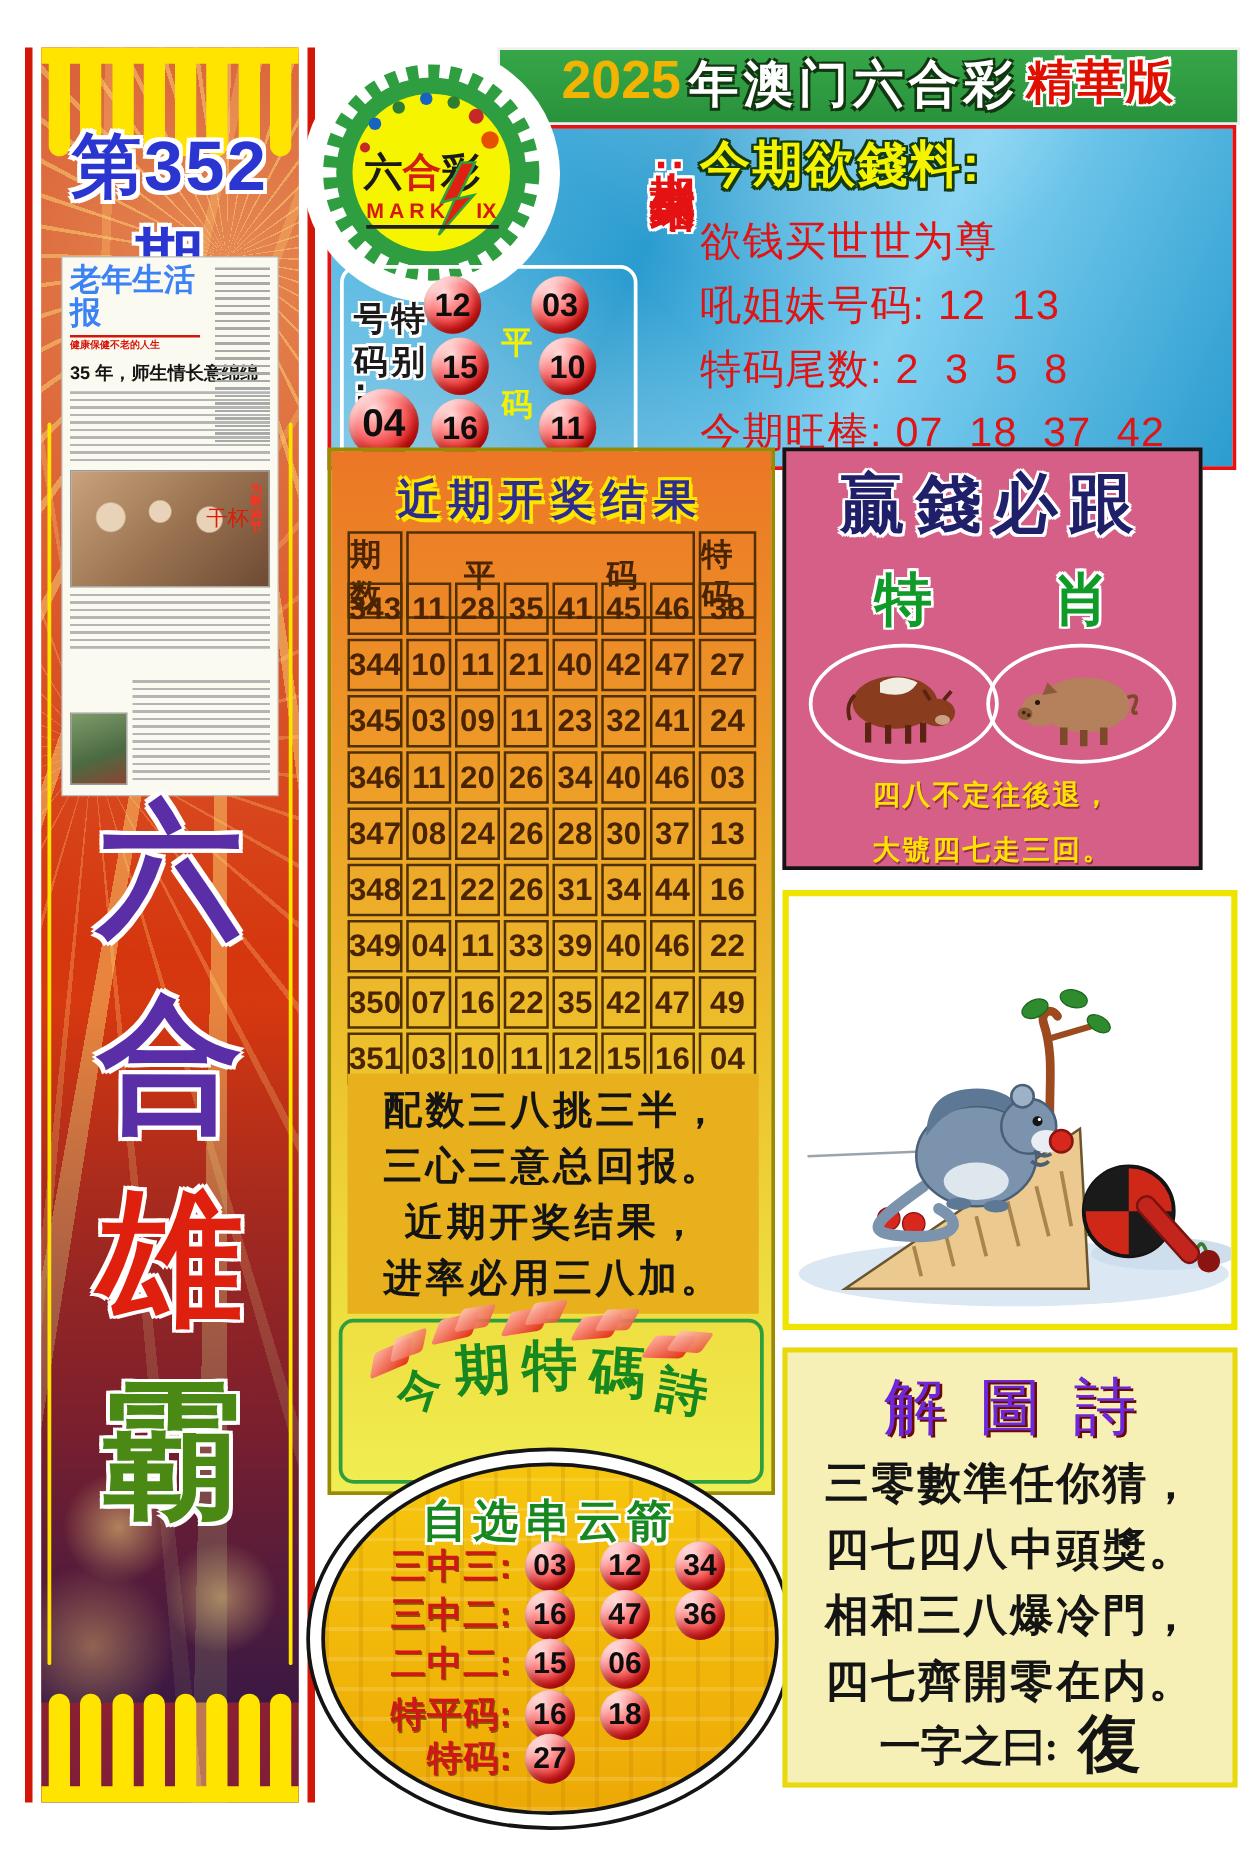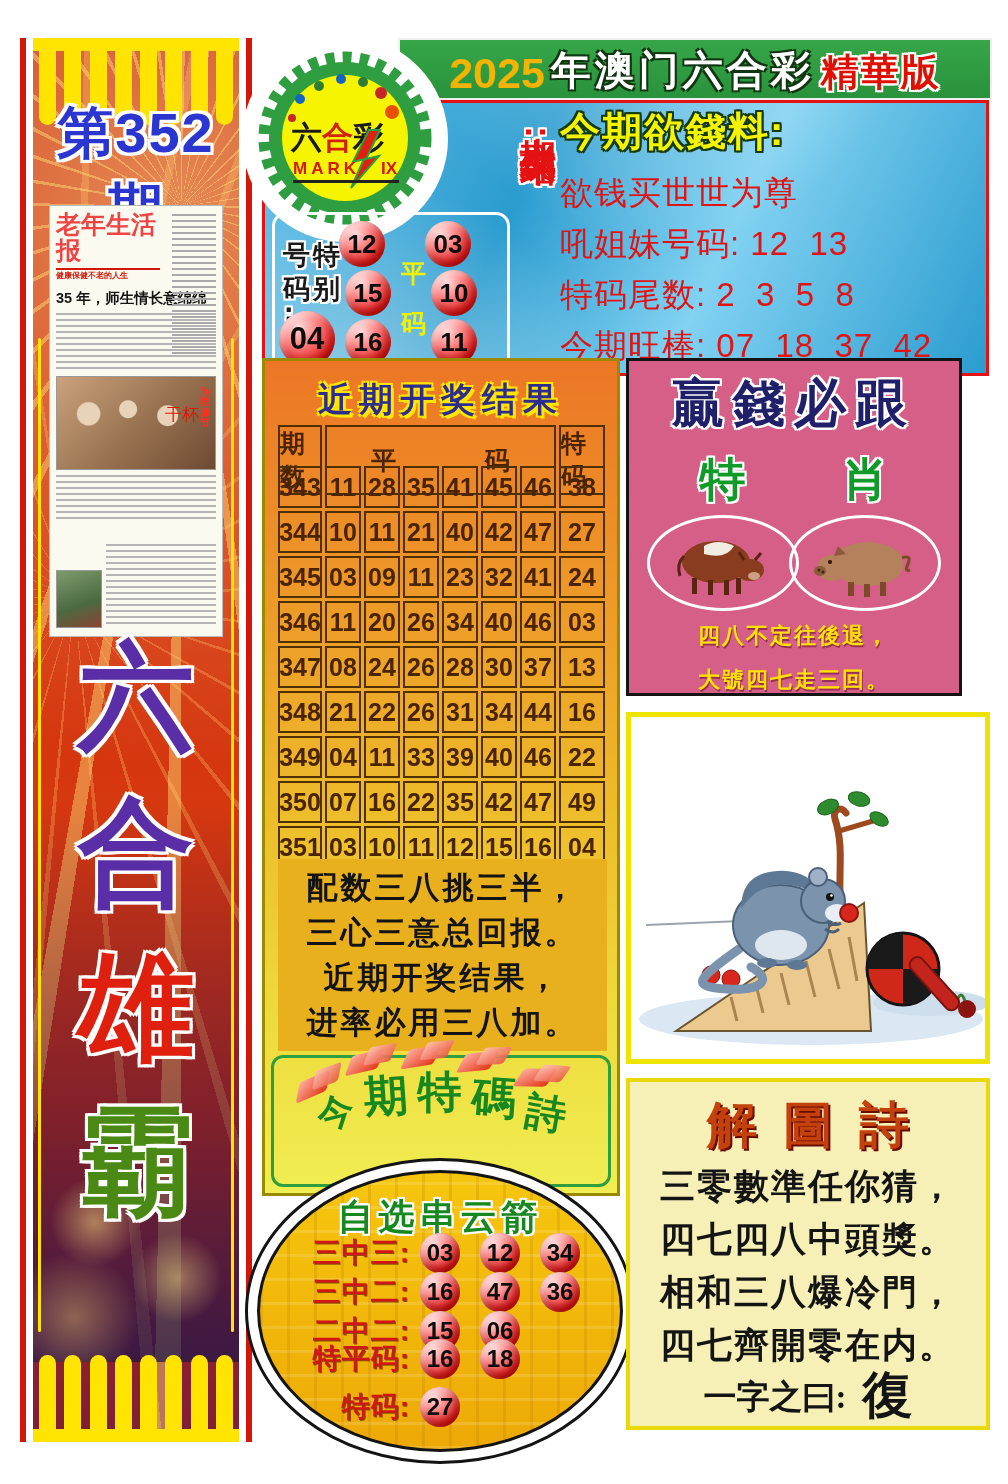--- a/index.html
+++ b/index.html
@@ -29,40 +29,40 @@
   .comb i{display:block;width:17px;background:#ffe400;}
   .comb-top{top:0;height:96px;}
   .comb-top::before{content:"";position:absolute;left:0;right:0;top:0;height:13px;background:#ffe400;}
   .comb-top i{height:78px;margin-top:9px;border-radius:0 0 9px 9px;}
   .comb-bottom{bottom:0;height:96px;}
   .comb-bottom::before{content:"";position:absolute;left:0;right:0;bottom:0;height:13px;background:#ffe400;}
   .comb-bottom i{height:78px;margin-top:9px;border-radius:9px 9px 0 0;}
   .issue-no{top:58px;font-size:56px;font-weight:900;color:#2b36d0;letter-spacing:2px;}
   
   .newspaper{left:17px;top:168px;width:172px;height:430px;background:#fbfaf0;box-shadow:0 0 0 1px #bbb;padding:6px 6px;box-sizing:border-box;overflow:hidden;}
-  .np-mast{color:#ef4444;font-size:25px;font-weight:900;font-family:"Liberation Serif","DejaVu Serif",serif;line-height:1.05;width:110px;}
+  .np-mast{color:#3b82f6;font-size:25px;font-weight:900;font-family:"Liberation Serif","DejaVu Serif",serif;line-height:1.05;width:110px;}
   .np-colr{position:absolute;right:6px;top:8px;width:44px;height:140px;background:repeating-linear-gradient(180deg,#a9a9a9 0 2px,transparent 2px 6px);}
   .np-slogan{color:#d41408;font-size:8px;font-weight:700;border-top:2px solid #d41408;width:104px;margin-top:3px;white-space:nowrap;overflow:hidden;}
   .np-headline{font-size:14.5px;font-weight:900;color:#151515;margin-top:8px;white-space:nowrap;}
   .np-txt{height:58px;margin-top:5px;background:repeating-linear-gradient(180deg,#b5b5b5 0 2px,transparent 2px 6px),repeating-linear-gradient(90deg,transparent 0 36px,#fbfaf0 36px 40px);}
   .np-photo1{position:relative;height:92px;margin-top:5px;border:1px solid #999;background:
      radial-gradient(circle at 20% 40%, #e8d3b8 0 8%, transparent 9%),
      radial-gradient(circle at 45% 35%, #e8d3b8 0 8%, transparent 9%),
      radial-gradient(circle at 70% 42%, #e8d3b8 0 8%, transparent 9%),
      linear-gradient(135deg,#caa27c,#96704e 55%,#6e4a34);}
   .np-cap1{position:absolute;right:3px;top:10px;color:#ff3020;font-size:10px;font-weight:800;width:12px;line-height:1.05;}
   .np-cap2{position:absolute;right:16px;top:26px;color:#e01808;font-size:17px;font-weight:400;}
   .np-photo2{position:absolute;left:6px;bottom:8px;width:44px;height:56px;border:1px solid #999;background:linear-gradient(160deg,#7d9b6a,#4c6a42 60%,#8a4432);}
   .np-txt3{position:absolute;left:56px;bottom:8px;right:6px;height:84px;background:repeating-linear-gradient(180deg,#b5b5b5 0 2px,transparent 2px 6px);}
   .vchar{left:0;right:0;text-align:center;font-size:116px;font-weight:900;line-height:1;font-family:"Liberation Serif","DejaVu Serif",serif;}
   .vc1,.vc2{color:#5a2ea6;} .vc3{color:#e0200e;} .vc4{color:#4a8a14;}
 
   
   .banner{left:398px;top:38px;width:594px;height:62px;background:linear-gradient(#36a648,#29923c);
-          border:2px solid #efefef;box-sizing:border-box;display:flex;align-items:flex-end;justify-content:center;gap:6px;}
+          border:2px solid #efefef;box-sizing:border-box;display:flex;align-items:flex-start;justify-content:center;gap:6px;}
   .b-year{color:#f2b400;font-size:43px;font-weight:900;}
   .b-title{color:#fff;font-size:40px;font-weight:900;letter-spacing:4px;text-shadow:-2px -2px 0 #123612,2px -2px 0 #123612,-2px 2px 0 #123612,2px 2px 0 #123612;}
   .b-ed{color:#e01000;font-size:38px;font-weight:900;letter-spacing:2px;}
 
   
   .bluep{left:262px;top:100px;width:727px;height:276px;box-sizing:border-box;border:3px solid #e41212;background:
      radial-gradient(circle at 12% 130%, rgba(255,255,255,.55), rgba(255,255,255,0) 38%),
      radial-gradient(circle at 55% -40%, rgba(255,255,255,.4), rgba(255,255,255,0) 45%),
      linear-gradient(115deg,#64c1e8 0%,#2b9ccf 35%,#82d2f2 62%,#2b9ccf 100%);}
   .halo{left:242px;top:36px;width:206px;height:206px;border-radius:50%;background:#fff;}
@@ -127,21 +127,21 @@
   .zo{width:152px;height:96px;border:3px solid #fff;border-radius:50%;top:154px;display:flex;align-items:center;justify-content:center;box-sizing:border-box;}
   .zo1{left:18px;} .zo2{right:18px;}
   .zp-line{font-size:22px;font-weight:900;color:#ffe200;letter-spacing:2px;text-shadow:1px 2px 0 rgba(90,0,30,.5);}
   .zp-l1{top:260px;} .zp-l2{top:304px;}
 
   
   .cartoonp{left:626px;top:712px;width:364px;height:352px;box-sizing:border-box;background:#fff;border:5px solid #efe400;}
 
   
   .riddlep{left:626px;top:1078px;width:364px;height:352px;box-sizing:border-box;background:#f6efb6;border:4px solid #e9d80a;}
-  .r-title{top:10px;font-size:50px;font-weight:700;color:#c2410c;letter-spacing:26px;padding-left:26px;
+  .r-title{top:10px;font-size:50px;font-weight:400;color:#6d28d9;letter-spacing:26px;padding-left:26px;
      font-family:"Liberation Serif","DejaVu Serif",serif;text-shadow:2px 2px 0 #6a0a00;}
   .r-lines{top:78px;left:0;right:0;}
   .r-line{font-size:35px;font-weight:900;color:#141414;text-align:center;line-height:53px;letter-spacing:2px;
      font-family:"Liberation Serif","DejaVu Serif",serif;}
   .r-ansrow{left:8px;right:8px;bottom:6px;display:flex;align-items:flex-end;justify-content:center;gap:16px;}
   .r-alabel{font-size:33px;font-weight:900;color:#141414;font-family:"Liberation Serif","DejaVu Serif",serif;}
   .r-answer{font-size:50px;font-weight:900;color:#141414;line-height:1;font-family:"Liberation Serif","DejaVu Serif",serif;}
 </style>
 </head>
 <body>
@@ -394,21 +394,21 @@
             <span class="ball pball">36</span>
           </span>
         </div>
         <div class="pick-row" style="top:138px">
        <span class="pick-label">二中二:</span>
        <span class="pick-balls">
             <span class="ball pball">15</span>
             <span class="ball pball">06</span>
           </span>
         </div>
-        <div class="pick-row" style="top:166px">
+        <div class="pick-row" style="top:179px">
        <span class="pick-label">特平码:</span>
        <span class="pick-balls">
             <span class="ball pball">16</span>
             <span class="ball pball">18</span>
           </span>
         </div>
         <div class="pick-row" style="top:214px">
        <span class="pick-label">特码:</span>
        <span class="pick-balls">
             <span class="ball pball">27</span>

